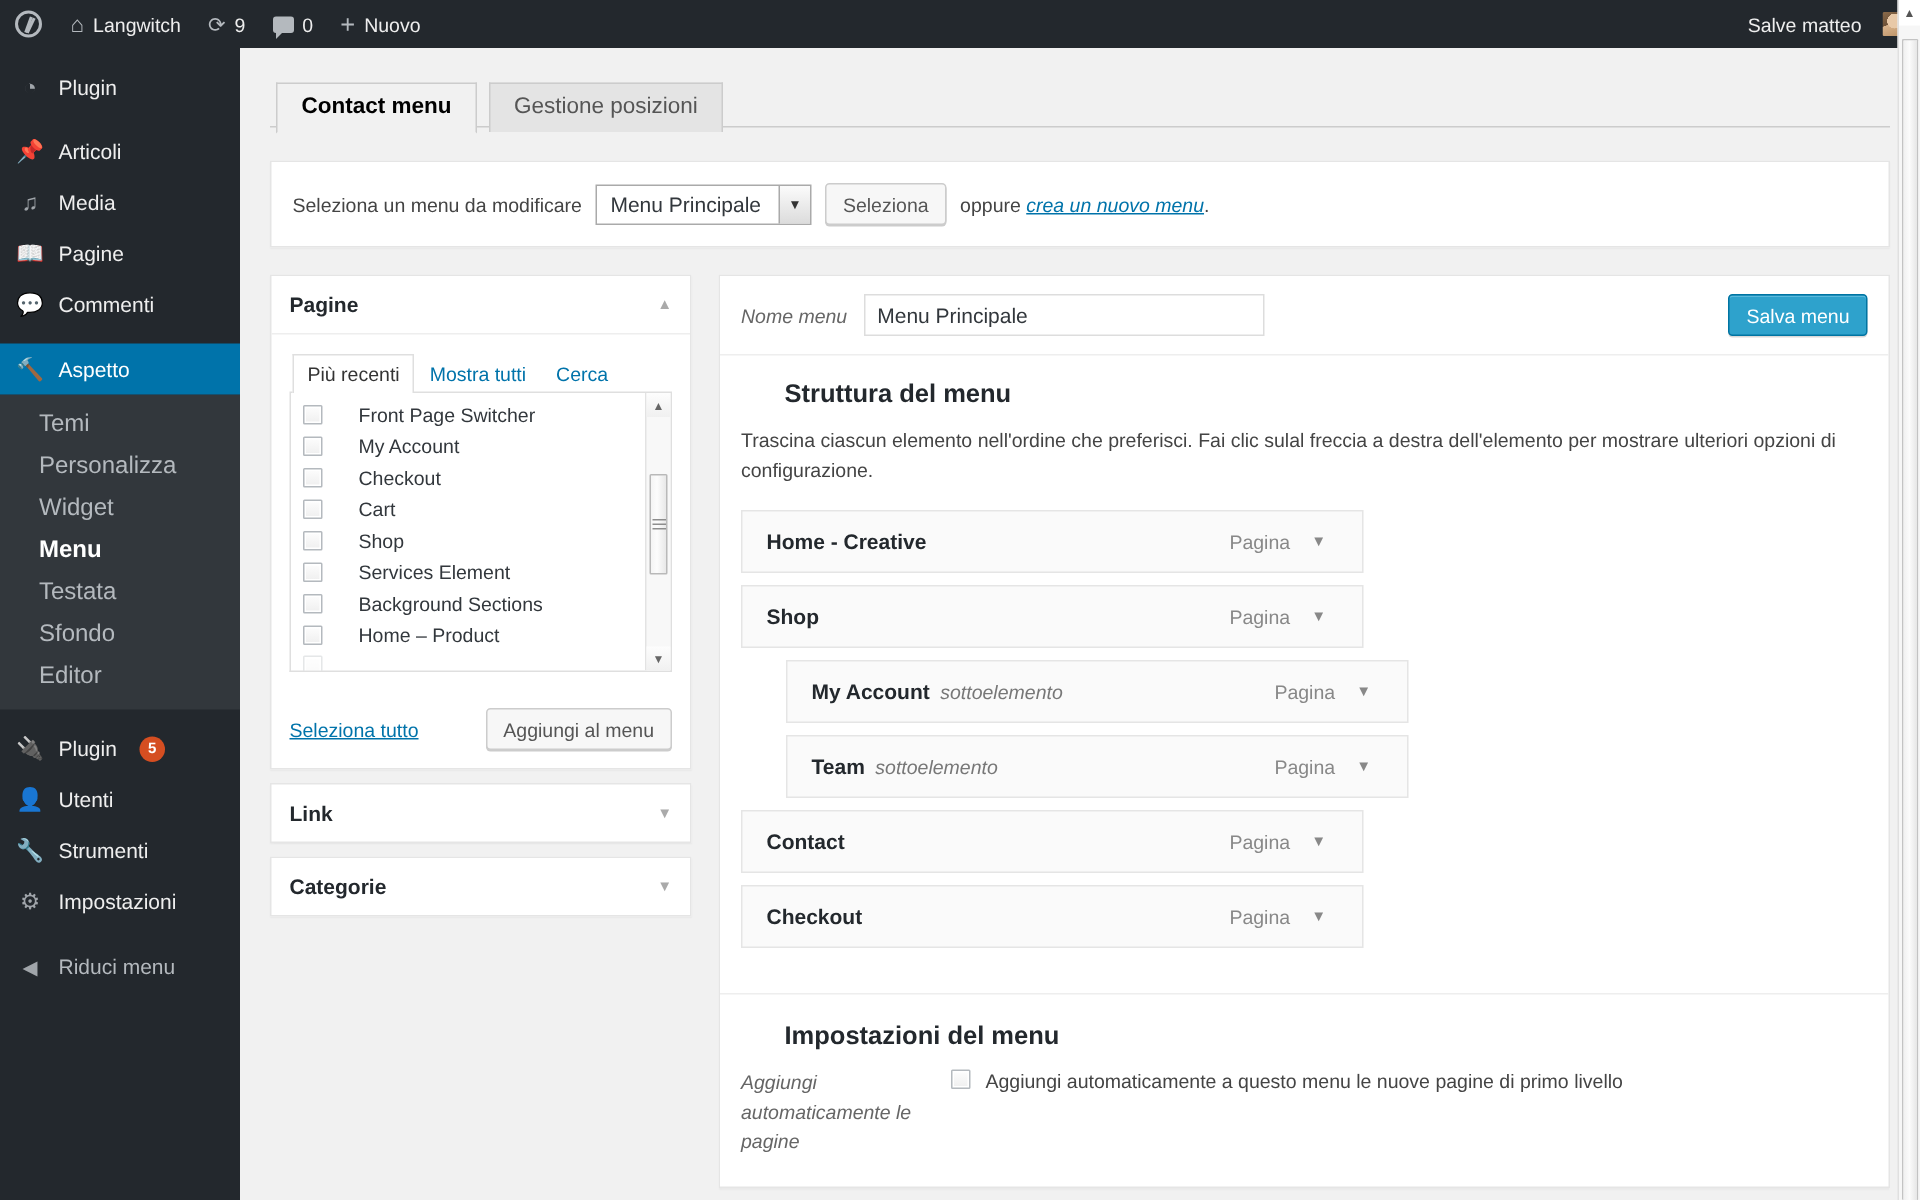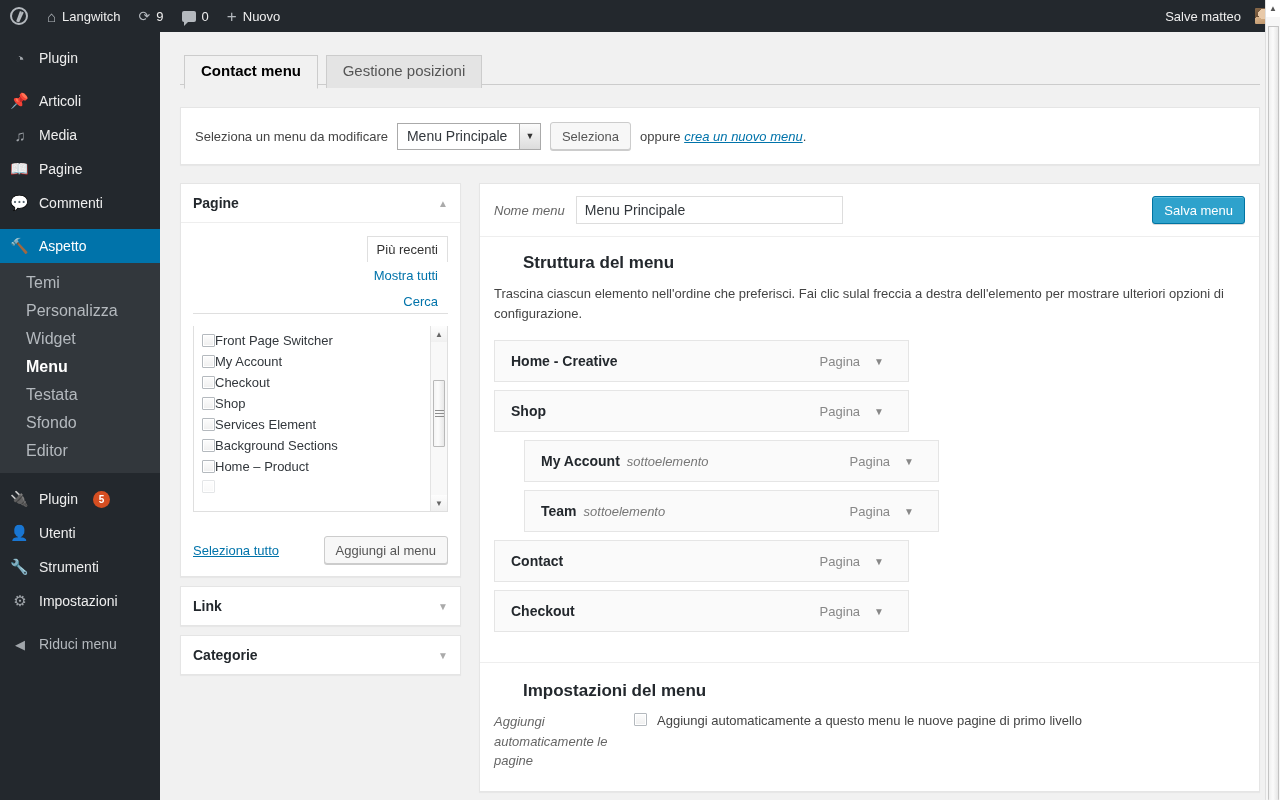--- a/index.html
+++ b/index.html
@@ -171,37 +171,37 @@
     display:flex; align-items:center; justify-content:space-between;
     padding:11px 12px; border-bottom:1px solid #eee;
   }
   .pb-header.closed { border-bottom:none; }
   .pb-title { font-size:14px; font-weight:bold; color:#23282d; }
   .toggle-arrow { color:#aaa; font-size:10px; }
 
   .pb-body { padding:12px; }
   .tabs-row {
     display:flex; align-items:flex-end; gap:0; border-bottom:1px solid #dfdfdf;
-    margin-bottom:12px; padding-left:2px;flex-direction:column;
+    margin-bottom:0; padding-left:2px;
   }
   .ptab {
     padding:5px 9px 5px 9px; font-size:13px; color:#0073aa;
     border:1px solid transparent; border-bottom:none; position:relative; top:1px;
   }
   .ptab.active {
     background:#fff; color:#333; border-color:#dfdfdf; border-bottom-color:#fff;
   }
 
   .list-wrap {
     position:relative; height:186px; border:1px solid #dfdfdf; border-top:none;
     background:#fff; overflow:hidden;
   }
   .list-inner { position:absolute; inset:0 17px 0 0; padding:4px 0 0 2px; }
   .list-row {
-    display:flex; align-items:center; gap:0; padding:3px 0 3px 6px;
+    display:flex; align-items:center; gap:24px; padding:3px 0 3px 6px;
     font-size:13px; color:#32373c;
   }
   .cb {
     width:13px; height:13px; flex:none; border:1px solid #b4b9be;
     background:linear-gradient(#fdfdfd,#efefef); border-radius:1px;
     box-shadow:inset 0 0 0 1px #fff;
   }
   .list-row.partial { opacity:.35; }
 
   
@@ -423,20 +423,24 @@
                   <span class="cb"></span>
                   <span>Front Page Switcher</span>
                 </div>
                 <div class="list-row">
                   <span class="cb"></span>
                   <span>My Account</span>
                 </div>
                 <div class="list-row">
                   <span class="cb"></span>
                   <span>Checkout</span>
+                </div>
+                <div class="list-row">
+                  <span class="cb"></span>
+                  <span>Cart</span>
                 </div>
                 <div class="list-row">
                   <span class="cb"></span>
                   <span>Shop</span>
                 </div>
                 <div class="list-row">
                   <span class="cb"></span>
                   <span>Services Element</span>
                 </div>
                 <div class="list-row">

